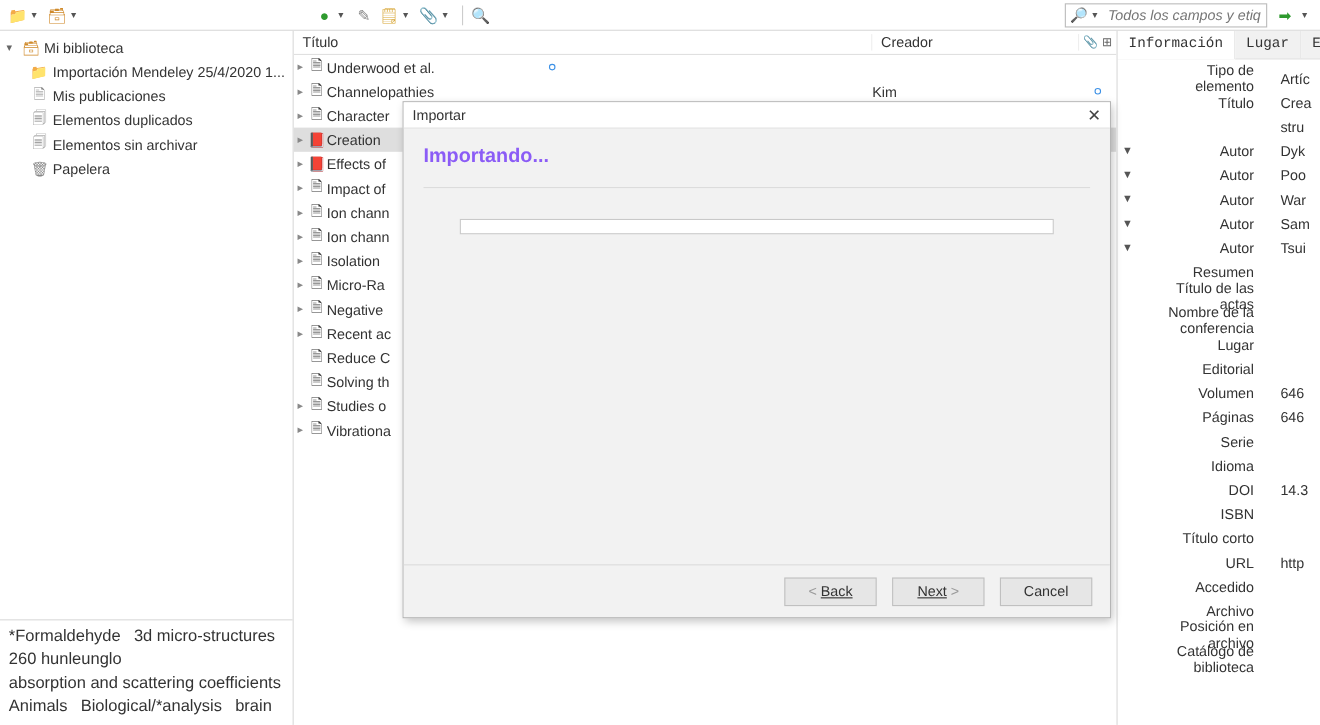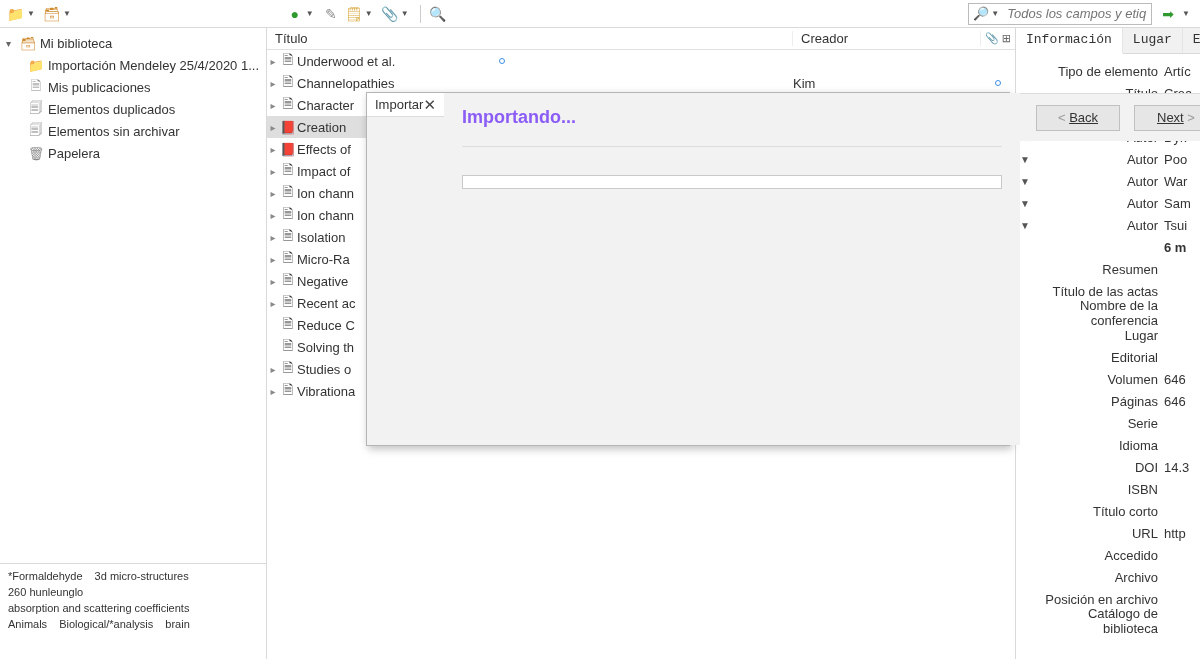--- a/index.html
+++ b/index.html
@@ -26,21 +26,21 @@
   
   .tree { flex:1; padding: 4px 0; overflow:hidden; }
   .tree-row { display:flex; align-items:center; height:22px; padding-left:6px; gap:4px; cursor:pointer;}
   .tree-row .twisty { width:10px; color:#666; font-size:10px;}
   .tree-row .ticon { width:16px; text-align:center;} 
   .indent-1 { padding-left: 28px; }
   .tree-label { white-space:nowrap; overflow:hidden; text-overflow:ellipsis; flex:1; }
 
   
   .tagpane { height: 96px; border-top:1px solid #d9d9d9; padding:6px 8px; display:flex; flex-wrap:wrap; gap:4px 12px; align-content:flex-start; overflow:hidden;}
-  .tag { color:#333; font-size:11px; white-space:nowrap; }
+  .tag { color:#333; font-size:15px; white-space:nowrap; }
 
   
   .list-hdr { height:22px; border-bottom:1px solid #e0e0e0; display:flex; align-items:center; }
   .list-hdr .hcell { padding:0 8px; border-right:1px solid #eee; }
   .h-title { flex:1; }
   .h-creator { width:188px; }
   .h-icons { width:34px; display:flex; align-items:center; justify-content:center; gap:2px; font-size:11px; color:#666;}
 
   
   .item-row { height:22px; display:flex; align-items:center; position:relative;}
@@ -53,31 +53,31 @@
   .dot.hollow { background:#fff; border:1px solid #3d91e6; }
   .item-row.selected { background:#dedede; }
 
   
   .rtabs { height:26px; display:flex; border-bottom:1px solid #d9d9d9; }
   .rtab { padding: 4px 10px; border-right:1px solid #e5e5e5; cursor:pointer;font-family:Liberation Mono, monospace; }
   .rtab.active { background:#fff; border-bottom:1px solid #fff; margin-bottom:-1px; }
   .rtab:not(.active){ background:#f1f1f1; }
 
   .meta { padding: 6px 2px 0 2px; }
-  .mrow { display:flex; align-items:center; height:22px; }
+  .mrow { display:flex; align-items:center; height:22px;gap:18px; }
   .mlabel { flex:1; text-align:right; padding-right:6px; color:#333;}
   .mval { width: 34px; white-space:nowrap; overflow:hidden; }
   .mcaret{ width:14px; color:#555; font-size:10px; text-align:center;}
   .mrow.bold .mval { font-weight:700; }
 
   
-  .dialog { position:absolute; left:366px; top:92px; width:644px; height:354px;
+  .dialog { position:absolute; left:366px; top:92px; width:644px; height:470px;
             background:#f2f2f2; border:1px solid #b5b5b5;
             box-shadow: 2px 3px 8px rgba(0,0,0,.25);
-            display:flex; flex-direction:row; }
+            display:flex; flex-direction:column; }
   .dlg-title { height:24px; background:#fff; display:flex; align-items:center; padding:0 8px; border-bottom:1px solid #ddd;}
   .dlg-title .x { margin-left:auto; cursor:pointer; color:#444; font-size:15px;}
   .dlg-body { flex:1; padding: 14px 18px 0 18px; background:#f2f2f2; }
   .dlg-heading { font-size:18px; font-weight:600; color:#8b5cf6; padding-bottom:18px; border-bottom:1px solid #dcdcdc;}
   .progress-wrap { margin-top:28px; display:flex; justify-content:center;}
   .progress { width:540px; height:14px; border:1px solid #c9c9c9; background:#fff;}
   .dlg-buttons { height:48px; border-top:1px solid #dcdcdc; display:flex; align-items:center; justify-content:flex-end; gap:14px; padding: 0 16px; background:#f2f2f2;}
   .dlg-btn { min-width:84px; height:26px; background:#e6e6e6; border:1px solid #c0c0c0; display:flex; align-items:center; justify-content:center; cursor:pointer; color:#444;}
   .dlg-btn.disabled { color:#9a9a9a; cursor:default;}
   .dlg-btn .ul { text-decoration:underline; }
@@ -326,25 +326,20 @@
         <div class="mrow">
           <span class="mcaret">▼</span>
           <span class="mlabel">Autor</span>
           <span class="mval">Sam</span>
         </div>
         <div class="mrow">
           <span class="mcaret">▼</span>
           <span class="mlabel">Autor</span>
           <span class="mval">Tsui</span>
         </div>
-        <div class="mrow bold">
-          <span class="mcaret"></span>
-          <span class="mlabel"></span>
-          <span class="mval">6 m</span>
-        </div>
         <div class="mrow">
           <span class="mcaret"></span>
           <span class="mlabel">Resumen</span>
           <span class="mval"></span>
         </div>
         <div class="mrow">
           <span class="mcaret"></span>
           <span class="mlabel">Título de las actas</span>
           <span class="mval"></span>
         </div>

